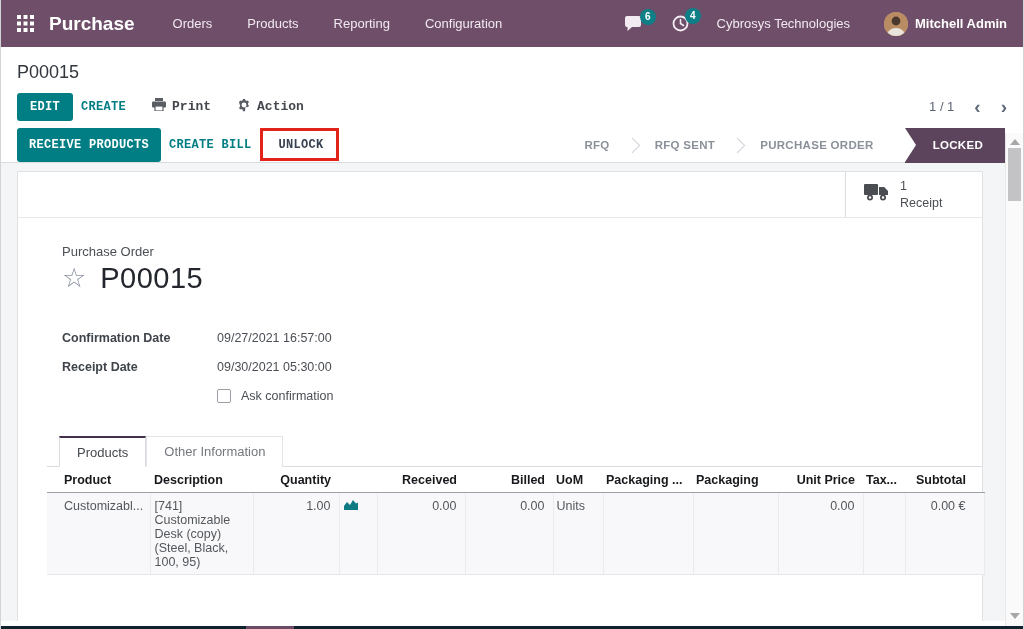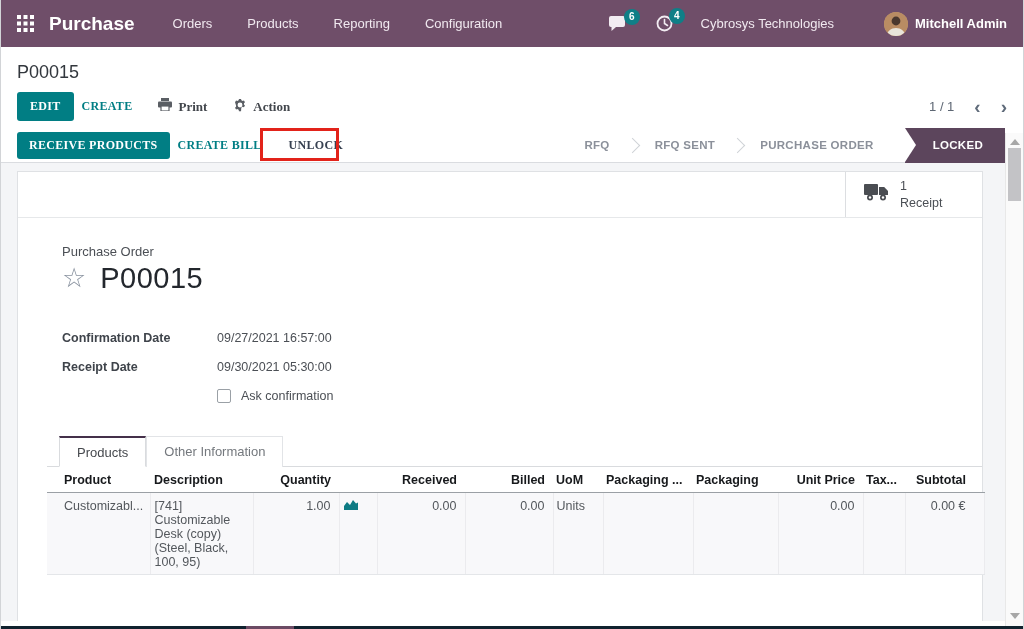--- a/index.html
+++ b/index.html
@@ -11,38 +11,38 @@
   
   .topnav { display:flex; align-items:center; height:47px; background:#6f4e69; padding:0 16px; color:#f4eef3; }
   .apps-icon { display:inline-flex; margin-right:15px; cursor:pointer; }
   .app-title { font-size:19px; font-weight:700; color:#fff; margin-right:38px; cursor:pointer; }
   .topnav nav { display:flex; }
   .topnav nav a { font-size:13px; color:#f1e9f0; margin-right:35px; cursor:pointer; text-decoration:none; }
   .nav-right { margin-left:auto; display:flex; align-items:center; }
   .nav-icon { position:relative; display:inline-flex; margin-right:28px; cursor:pointer; }
   .badge { position:absolute; top:-7px; right:-12px; background:#0f7f87; color:#fff; font-size:10px;
            font-weight:700; line-height:1; padding:3px 5px; border-radius:8px; }
-  .company { font-size:13px; color:#f1e9f0; margin-right:50px; cursor:pointer; }
+  .company { font-size:13px; color:#f1e9f0; margin-right:34px; cursor:pointer; }
   .avatar { width:24px; height:24px; border-radius:50%; overflow:hidden; display:inline-flex; margin-right:7px; cursor:pointer; background:#c59b76; }
   .user { font-size:13px; font-weight:700; color:#fff; cursor:pointer; }
 
   
   .breadcrumb-row { padding:15px 16px 2px; }
   .breadcrumb { font-size:18px; color:#32373d; cursor:pointer; }
   .control-row { display:flex; align-items:center; padding:8px 16px; height:43px; }
-  .btn { border:none; background:none; font-family:Liberation Serif, serif; cursor:pointer; }
+  .btn { border:none; background:none; font-family:Liberation Mono, monospace; cursor:pointer; }
   .btn-primary { background:#017e84; color:#fff; font-size:12px; font-weight:700; letter-spacing:.3px;
                  padding:7px 13px; border-radius:3px; }
   .btn-link { color:#017e84; font-size:12px; font-weight:700; letter-spacing:.3px; padding:7px 0; margin-left:8px; }
   .btn-flat { display:inline-flex; align-items:center; gap:6px; color:#43474d; font-size:13px; font-weight:700; margin-left:26px; }
   .pager { margin-left:auto; display:flex; align-items:center; color:#5d6673; font-size:13px; }
   .pg-btn { font-size:19px; font-weight:700; color:#5f6b7a; margin-left:20px; cursor:pointer; line-height:1; }
 
   
-  .status-row { position:relative; display:flex; align-items:center; height:35px; padding-left:16px;
+  .status-row { position:relative; display:flex; height:35px; padding-left:16px;
                 border-bottom:1px solid #dadce0; background:#fff; }
   .btn-primary.sm { padding:6px 12px; }
   .btn-plain { color:#374151; font-size:12px; font-weight:700; letter-spacing:.3px; margin-left:27px; }
   .red-box { position:absolute; left:259px; top:0px; width:79px; height:33px; border:3px solid #e2231a; pointer-events:none; }
   .pipeline { margin-left:auto; align-self:stretch; display:flex; align-items:center; margin-right:18px; }
   .stage { font-size:11.5px; font-weight:700; letter-spacing:.3px; color:#8b909a; padding:0 15px; cursor:pointer; white-space:nowrap; }
   .sep { width:11px; height:11px; border-top:1px solid #cfd2d6; border-right:1px solid #cfd2d6;
          transform:rotate(45deg); margin:0 2px; }
   .stage-active { position:relative; height:35px; display:flex; align-items:center; background:#5c455c;
                   color:#fff; font-size:11.5px; font-weight:700; letter-spacing:.3px;

